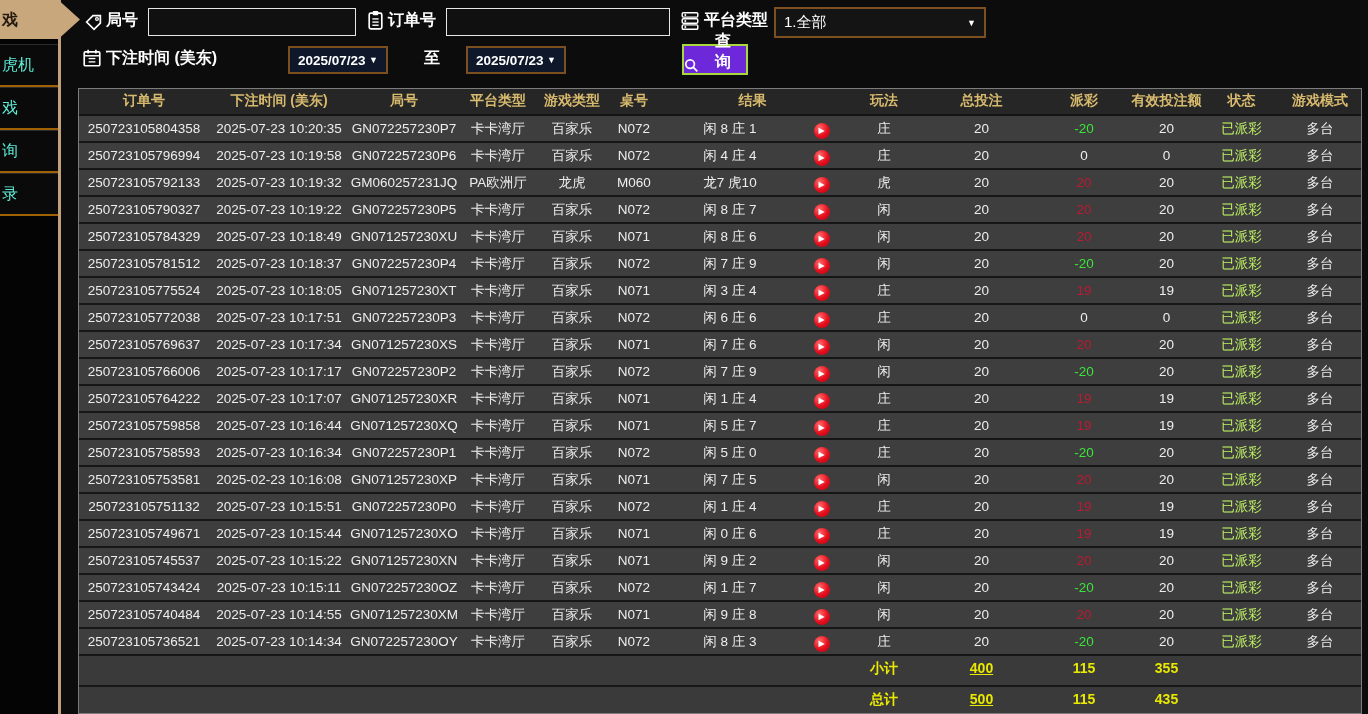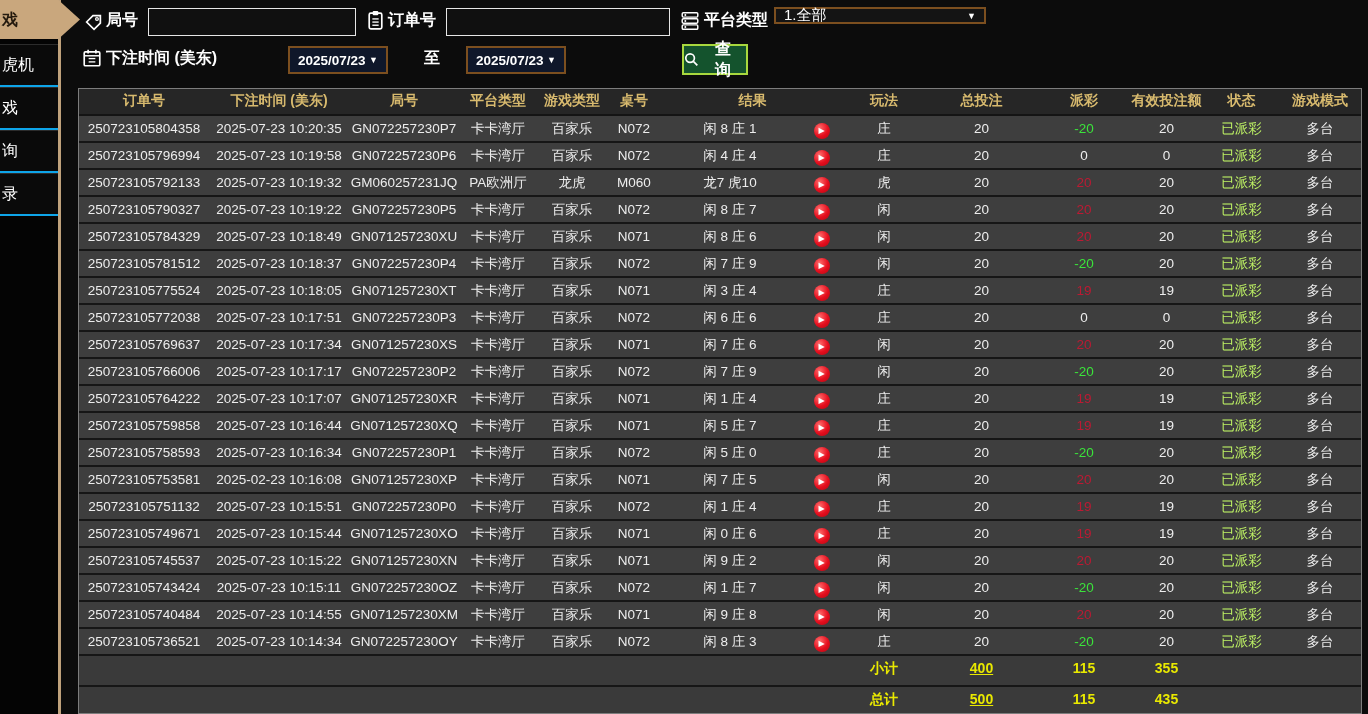--- a/index.html
+++ b/index.html
@@ -2,39 +2,39 @@
 <html><head>
 <meta charset="utf-8">
 <style>
   html,body{margin:0;padding:0;background:#000;}
   #app{position:relative;width:1368px;height:714px;background:#0c0c0c;overflow:hidden;
        font-family:"Liberation Sans","DejaVu Sans",sans-serif;color:#ededed;}
 
   
   #sidebar{position:absolute;left:0;top:0;width:58px;height:714px;background:#040404;padding-top:44px;box-sizing:border-box;z-index:3;}
   #divider{position:absolute;left:58px;top:0;width:3px;height:714px;background:#bfa27c;z-index:2;}
-  .sb-item{height:40px;line-height:40px;background:#0a0a0a;border-bottom:2px solid #0ea5e9;border-top:1px solid #2c2c2c;
-           color:#ffffff;font-size:16px;padding-left:2px;white-space:nowrap;overflow:hidden;cursor:pointer;}
+  .sb-item{height:40px;line-height:40px;background:#0a0a0a;border-bottom:2px solid #a16207;border-top:1px solid #2c2c2c;
+           color:#5eead4;font-size:16px;padding-left:2px;white-space:nowrap;overflow:hidden;cursor:pointer;}
   .sb-item.active{position:absolute;top:0;left:0;width:78px;height:39px;line-height:39px;border:none;
            background:#c9a77d;color:#241a0e;font-weight:bold;z-index:4;
            clip-path:polygon(0 0,73% 0,100% 50%,73% 100%,0 100%);}
 
   
   .flabel{position:absolute;font-size:16px;font-weight:bold;color:#fff;white-space:nowrap;}
   .ficon{position:absolute;}
   .txt-input{position:absolute;background:#101010;border:1px solid #e6e6e6;color:#fff;font-size:14px;
              box-sizing:border-box;outline:none;padding:0 6px;}
   .drop{position:absolute;background:#0f172a;border:2px solid #7c4f1f;box-sizing:border-box;color:#fff;
         font-size:13.5px;font-weight:bold;display:flex;align-items:center;justify-content:space-between;
         padding:0 8px;cursor:pointer;white-space:nowrap;}
   .drop .arr{font-size:9px;color:#fff;}
   #platform-select{font-weight:normal;font-size:15px;background:#141414;}
-  #search-btn{position:absolute;left:682px;top:44px;width:66px;height:31px;background:#14532d;
+  #search-btn{position:absolute;left:682px;top:44px;width:66px;height:31px;background:#6d28d9;
         border:2px solid #a8d83e;box-sizing:border-box;color:#fff;font-size:16px;font-weight:bold;
-        display:flex;align-items:center;justify-content:center;gap:16px;cursor:pointer;}
+        display:flex;align-items:flex-end;justify-content:center;gap:16px;cursor:pointer;}
 
   
   #table{position:absolute;left:78px;top:88px;width:1284px;height:626px;border:1px solid #7d7d7d;
          box-sizing:border-box;background:#0f0f0f;}
   .grid{display:grid;grid-template-columns:130px 140px 110px 78px 70px 54px 138px 45px 80px 115px 90px 75px 75px 82px;}
   .cell{text-align:center;white-space:nowrap;overflow:visible;font-size:13.5px;}
   .header{height:25px;background:#262626;border-bottom:2px solid #141414;}
   .header .cell{line-height:23px;color:#d8ba6e;font-weight:bold;font-size:14px;}
   .h-span2{grid-column:7 / span 2;}
   .row{height:27px;background:#3e3e3e;border-bottom:2px solid #161616;box-sizing:border-box;}
@@ -95,21 +95,21 @@
       <svg width="20" height="20" viewBox="0 0 18 18">
           <rect x="2" y="1.5" width="14" height="4" rx="1" fill="none" stroke="#fff" stroke-width="1.3"></rect>
           <rect x="2" y="7" width="14" height="4" rx="1" fill="none" stroke="#fff" stroke-width="1.3"></rect>
           <rect x="2" y="12.5" width="14" height="4" rx="1" fill="none" stroke="#fff" stroke-width="1.3"></rect>
           <circle cx="4.8" cy="3.5" r="0.9" fill="#fff"></circle>
           <circle cx="4.8" cy="9" r="0.9" fill="#fff"></circle>
           <circle cx="4.8" cy="14.5" r="0.9" fill="#fff"></circle>
         </svg>
     </span>
     <span class="flabel" style="left:704px;top:10px;">平台类型</span>
-    <div class="drop" id="platform-select" style="left:774px;top:7px;width:212px;height:17px;">
+    <div class="drop" id="platform-select" style="left:774px;top:7px;width:212px;height:31px;">
       <span>1.全部</span>
       <span class="arr">▼</span>
     </div>
 
     <span class="ficon" style="left:82px;top:48px;">
       <svg width="20" height="20" viewBox="0 0 18 18">
           <rect x="2" y="3.5" width="14" height="12.5" rx="1" fill="none" stroke="#fff" stroke-width="1.5"></rect>
           <line x1="5.5" y1="1.5" x2="5.5" y2="5" stroke="#fff" stroke-width="1.5"></line>
           <line x1="12.5" y1="1.5" x2="12.5" y2="5" stroke="#fff" stroke-width="1.5"></line>
           <line x1="2" y1="7" x2="16" y2="7" stroke="#fff" stroke-width="1.3"></line>

